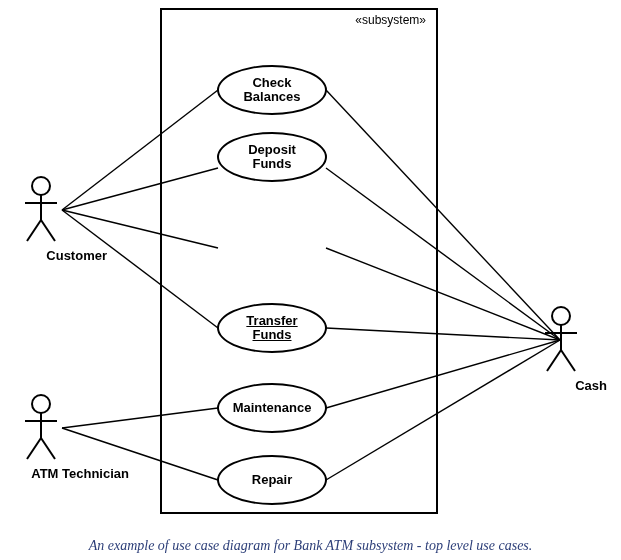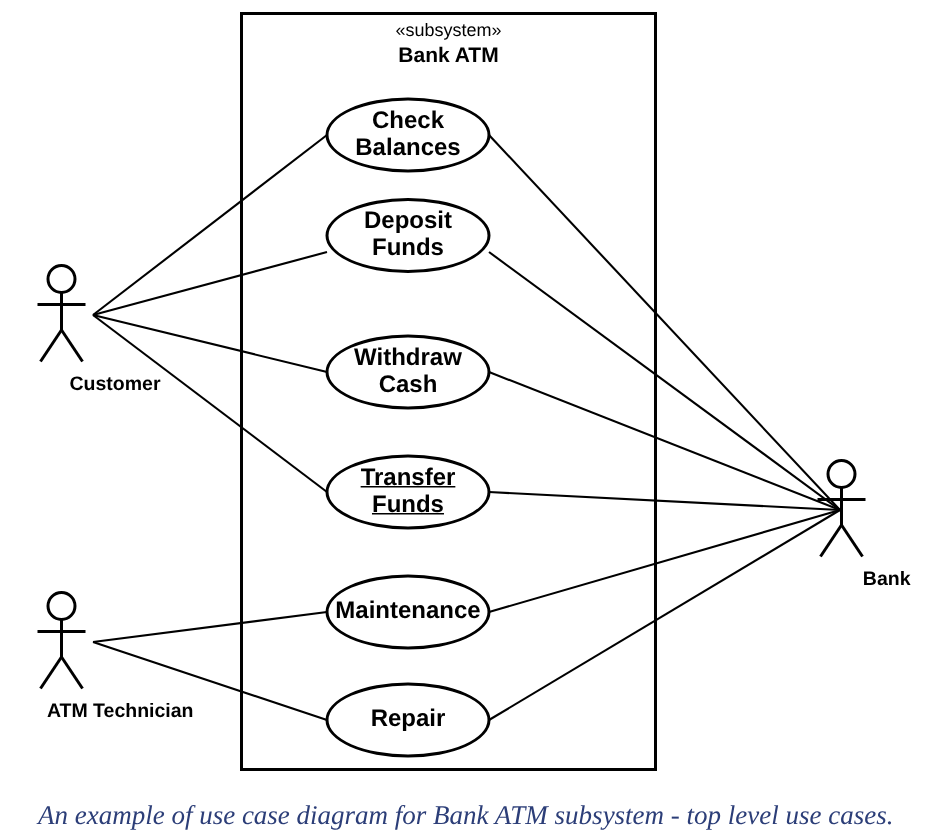--- a/index.html
+++ b/index.html
@@ -24,21 +24,21 @@
     height: 506px;
     border: 2px solid #000;
     box-sizing: border-box;
     background: transparent;
   }
   .subsystem-header {
     position: absolute;
     top: 4px;
     left: 10px;
     right: 10px;
-    text-align: center;
+    text-align: right;
     line-height: 1.15;
   }
   .subsystem-stereotype {
     font-size: 12px;
     font-weight: normal;
   }
   .subsystem-name {
     font-size: 14px;
     font-weight: bold;
   }
@@ -48,21 +48,21 @@
     position: absolute;
     width: 110px;
     height: 50px;
     border: 2px solid #000;
     border-radius: 50%;
     box-sizing: border-box;
     display: flex;
     align-items: center;
     justify-content: center;
     text-align: center;
-    font-size: 16px;
+    font-size: 13px;
     font-weight: bold;
     line-height: 1.1;
     background: #fff;
   }
   .usecase span { padding: 0 6px; }
 
   
   .actor {
     position: absolute;
     width: 42px;
@@ -80,21 +80,21 @@
 
   
   .caption {
     position: absolute;
     left: 0;
     right: 0;
     bottom: 6px;
     text-align: center;
     font-style: italic;
     font-family: Georgia, 'Times New Roman', serif;
-    font-size: 18px;
+    font-size: 14px;
     color: #2c3e78;
   }
 
   
   svg.connectors {
     position: absolute;
     left: 0; top: 0;
     width: 621px; height: 560px;
     pointer-events: none;
   }
@@ -122,32 +122,28 @@
     <line x1="560" y1="340" x2="326" y2="168"></line>
     <line x1="560" y1="340" x2="326" y2="248"></line>
     <line x1="560" y1="340" x2="326" y2="328"></line>
     <line x1="560" y1="340" x2="326" y2="408"></line>
     <line x1="560" y1="340" x2="326" y2="480"></line>
   </svg>
 
   <div class="subsystem">
     <div class="subsystem-header">
       <div class="subsystem-stereotype">«subsystem»</div>
-      <div class="subsystem-name">Bank ATM</div>
     </div>
   </div>
 
   <div class="usecase" style="left:217px; top:65px;">
     <span>Check<br>Balances</span>
   </div>
   <div class="usecase" style="left:217px; top:132px;">
     <span>Deposit<br>Funds</span>
-  </div>
-  <div class="usecase" style="left:217px; top:223px;">
-    <span>Withdraw<br>Cash</span>
   </div>
   <div class="usecase" style="left:217px; top:303px;text-decoration:underline;">
     <span>Transfer<br>Funds</span>
   </div>
   <div class="usecase" style="left:217px; top:455px;">
     <span>Repair</span>
   </div>
   <div class="usecase" style="left:217px; top:383px;">
     <span>Maintenance</span>
   </div>
@@ -176,16 +172,16 @@
 
   <div class="actor" style="left:540px; top:305px;">
     <svg width="42" height="70" viewBox="0 0 42 70">
       <circle cx="21" cy="11" r="9" fill="none" stroke="#000" stroke-width="2"></circle>
       <line x1="21" y1="20" x2="21" y2="45" stroke="#000" stroke-width="2"></line>
       <line x1="5" y1="28" x2="37" y2="28" stroke="#000" stroke-width="2"></line>
       <line x1="21" y1="45" x2="7" y2="66" stroke="#000" stroke-width="2"></line>
       <line x1="21" y1="45" x2="35" y2="66" stroke="#000" stroke-width="2"></line>
     </svg>
   </div>
-  <div class="actor-label" style="left:540px; top:378px; width:50px;">Bank</div>
+  <div class="actor-label" style="left:540px; top:378px; width:50px;">Cash</div>
 
   <div class="caption">An example of use case diagram for Bank ATM subsystem - top level use cases.</div>
 </div>
 
 </body></html>

